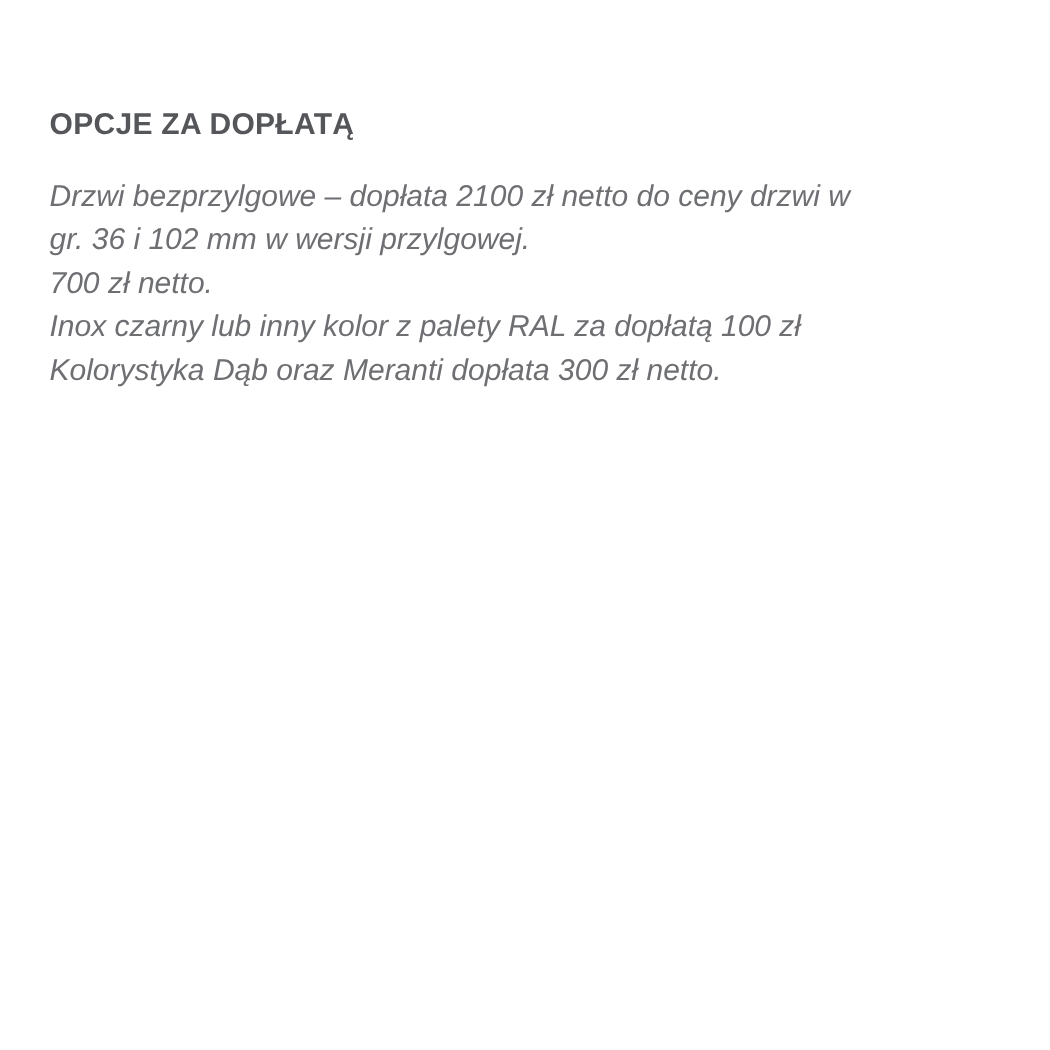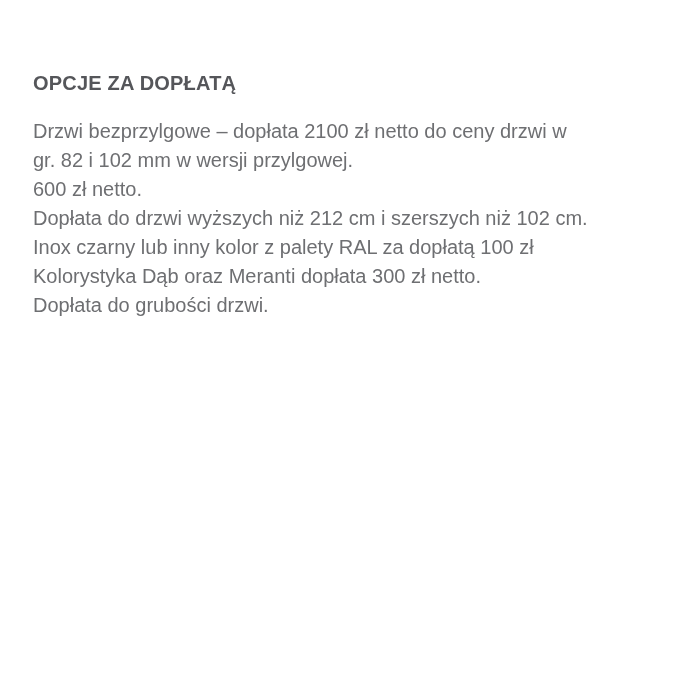--- a/index.html
+++ b/index.html
@@ -23,33 +23,32 @@
       line-height: 24px;
       font-weight: 700;
       letter-spacing: 0.2px;
       color: #55565a;
     }
     .body-text {
       font-size: 20px;
       line-height: 29px;
       font-weight: 400;
       color: #6e6f72;
+      font-style: italic;
     }
     .body-line {
       white-space: nowrap;
     }
   </style>
 </head>
 <body>
 
 <div class="page">
   <h2 class="heading">OPCJE ZA DOPŁATĄ</h2>
 
   <div class="body-text">
     <div class="body-line">Drzwi bezprzylgowe – dopłata 2100 zł netto do ceny drzwi w</div>
-    <div class="body-line">gr. 82 i 102 mm w wersji przylgowej.</div>
-    <div class="body-line">600 zł netto.</div>
-    <div class="body-line">Dopłata do drzwi wyższych niż 212 cm i szerszych niż 102 cm.</div>
+    <div class="body-line">gr. 36 i 102 mm w wersji przylgowej.</div>
+    <div class="body-line">700 zł netto.</div>
     <div class="body-line">Inox czarny lub inny kolor z palety RAL za dopłatą 100 zł</div>
     <div class="body-line">Kolorystyka Dąb oraz Meranti dopłata 300 zł netto.</div>
-    <div class="body-line">Dopłata do grubości drzwi.</div>
   </div>
 </div>
 
 </body></html>

